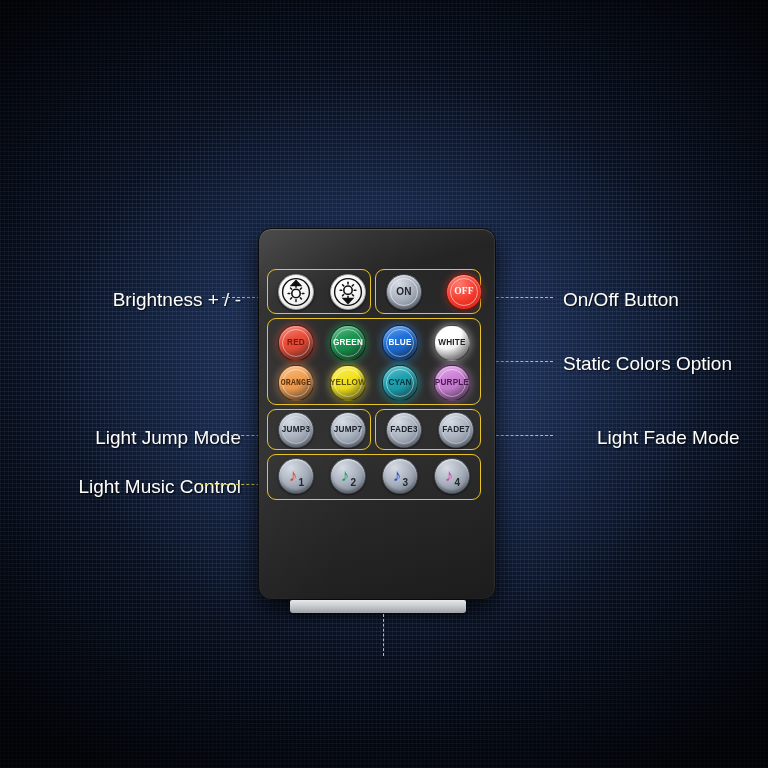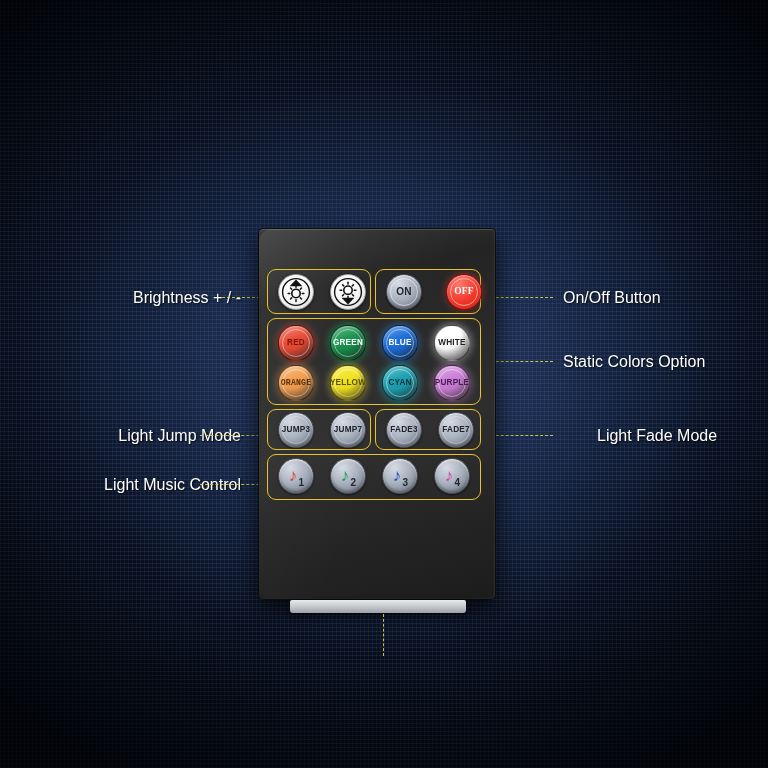--- a/index.html
+++ b/index.html
@@ -65,21 +65,21 @@
     color: #ffd400;
     text-shadow:
       2px 2px 0 rgba(0,0,0,0.75),
       0 0 6px rgba(0,0,0,0.6);
   }
 
   
   .callout {
     position: absolute;
     color: #ffffff;
-    font-size: 16px;
+    font-size: 19px;
     white-space: nowrap;
     text-shadow: 1px 1px 2px rgba(0,0,0,0.85);
   }
   .callout.left  { text-align: right; }
   .callout.right { text-align: left; }
 
   .dash-h {
     position: absolute;
     height: 0;
     border-top: 1.6px dashed #d6cc4a;
@@ -92,21 +92,21 @@
     opacity: 0.95;
   }
 
   
   #remote {
     position: absolute;
     left: 258px;
     top: 228px;
     width: 238px;
     height: 372px;
-    border-radius: 5px;
+    border-radius: 13px;
     background: linear-gradient(165deg, #3a3a3a 0%, #242424 18%, #2e2e2e 55%, #1c1c1c 100%);
     box-shadow:
       0 10px 26px rgba(0,0,0,0.78),
       inset 0 1px 1px rgba(255,255,255,0.18),
       inset -1px 0 2px rgba(255,255,255,0.07);
     border: 1px solid #0b0b0b;
   }
   #remote-sheen {
     position: absolute;
     inset: 0;

